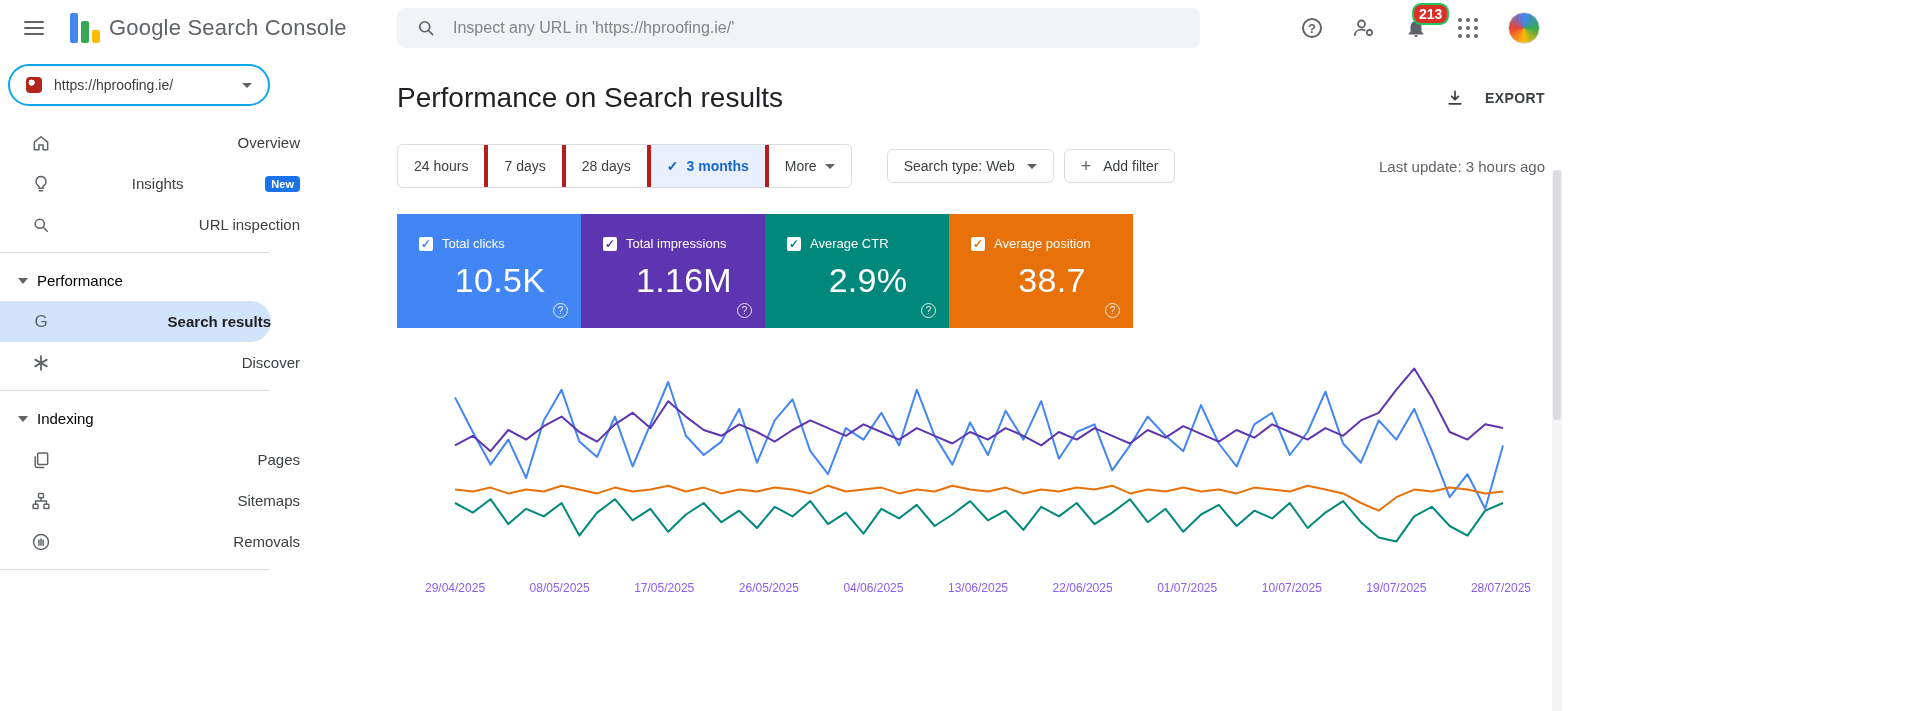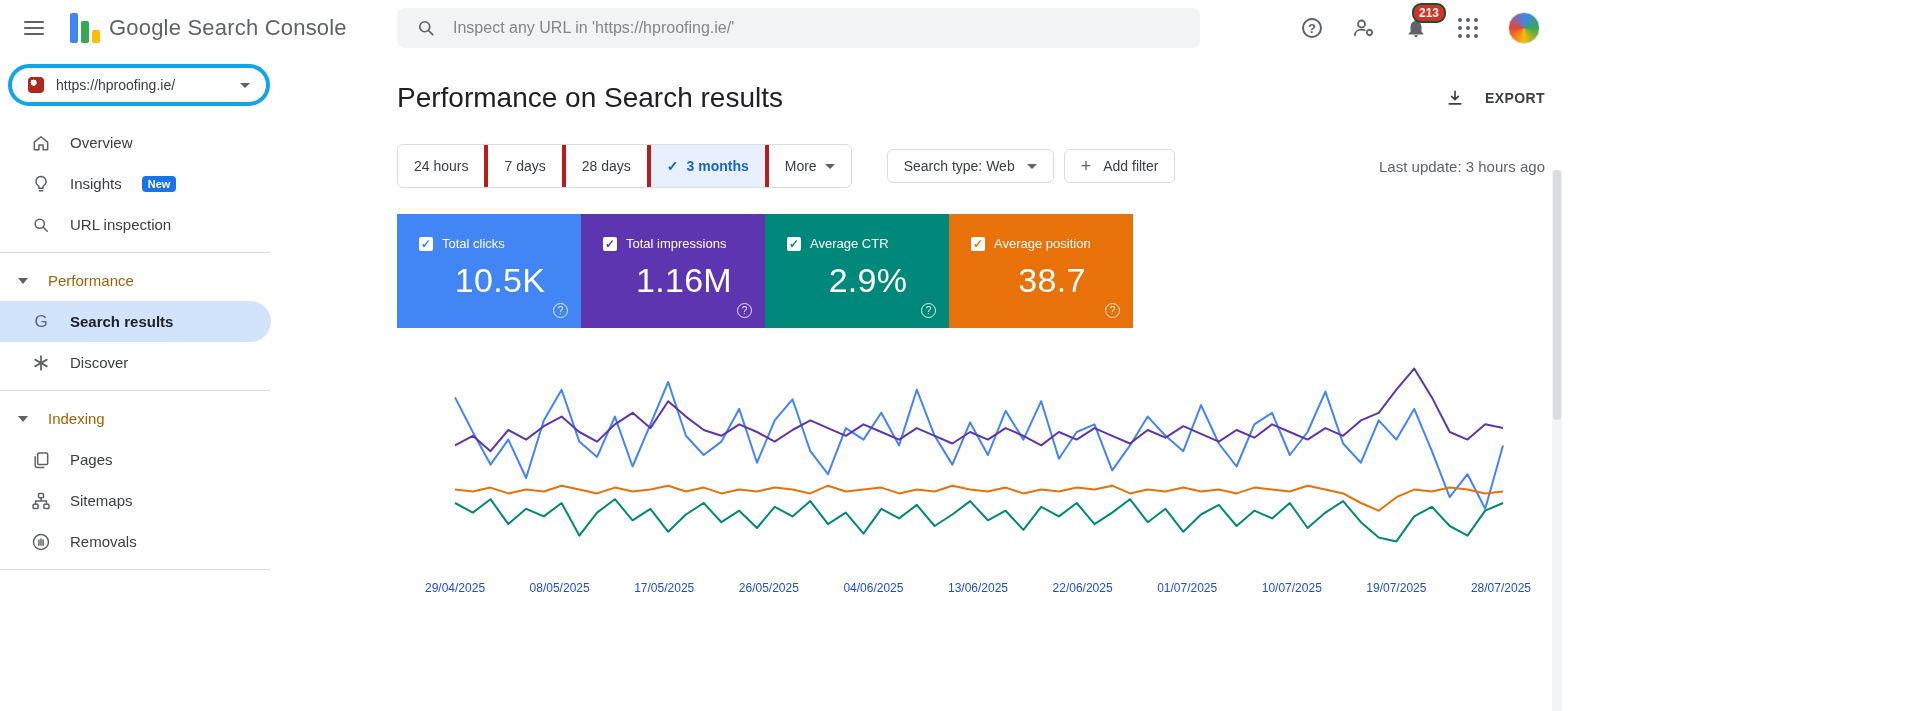--- a/index.html
+++ b/index.html
@@ -36,67 +36,67 @@
 
   .topbar-right { position:absolute; left:1300px; top:0; height:56px; display:flex; align-items:center; gap:28px; }
   .icon-btn { width:24px; height:24px; display:flex; align-items:center; justify-content:center; cursor:pointer; position:relative; }
   .help-circle {
     width:20px; height:20px; border:2px solid #5f6368; border-radius:50%;
     color:#5f6368; font-size:13px; font-weight:bold; display:flex; align-items:center; justify-content:center;
   }
   .bell-wrap { position:relative; }
   .notif-badge {
     position:absolute; top:-13px; left:8px; background:#d93025; color:#fff;
-    font-size:12px; font-weight:bold; border-radius:9px; padding:1px 5px; border:2px solid #14532d;
+    font-size:14px; font-weight:bold; border-radius:9px; padding:1px 5px; border:2px solid #22c55e;
     min-width:24px; text-align:center;
   }
   .apps-grid { display:grid; grid-template-columns:repeat(3,4px); grid-gap:4px; }
   .apps-grid i { width:4px; height:4px; background:#5f6368; border-radius:50%; }
   .avatar {
     width:32px; height:32px; border-radius:50%;
     background:conic-gradient(#4285f4,#34a853,#fbbc05,#ea4335,#4285f4);
     border:1px solid #e0e0e0; cursor:pointer;
   }
 
   
   .layout { display:flex; height:655px; }
 
   
   .sidebar { width:300px; flex-shrink:0; padding-top:8px; }
   .property-pill {
     margin:0 30px 16px 8px; height:42px;
-    border:4px solid #0ea5e9; border-radius:21px;
+    border:2px solid #0ea5e9; border-radius:21px;
     display:flex; align-items:center; gap:12px; padding:0 16px; cursor:pointer;
   }
   .favicon {
     width:16px; height:16px; border-radius:4px;
     background:radial-gradient(circle at 35% 35%, #fff 0 20%, #b3261e 22% 100%);
     flex-shrink:0;
   }
   .property-label { flex:1; font-size:14px; color:#3c4043; white-space:nowrap; overflow:hidden; }
   .caret-down { width:0; height:0; border-left:5px solid transparent; border-right:5px solid transparent; border-top:5px solid #5f6368; }
 
   .nav-item, .sub-item {
     height:41px; display:flex; align-items:center; gap:18px;
-    padding-left:30px; font-size:15px; color:#3c4043; cursor:pointer;
+    padding-left:30px; font-size:15px; color:#3c4043; cursor:pointer;justify-content:space-between;
   }
   .nav-icon { width:22px; height:22px; display:flex; align-items:center; justify-content:center; flex-shrink:0; color:#5f6368; }
   .g-letter { font-size:17px; font-weight:500; color:#5f6368; }
   .badge-new {
     background:#1a73e8; color:#fff; font-size:11px; font-weight:bold;
     border-radius:4px; padding:2px 6px; margin-left:2px;
   }
   .sub-item.selected {
     background:#d2e3fc; border-radius:0 21px 21px 0; margin-right:29px;
     color:#202124; font-weight:bold;
   }
   .sidebar-divider { height:1px; background:#dadce0; margin:7px 30px 7px 0; }
   .group-header {
-    height:41px; display:flex; align-items:center; gap:20px;
-    padding-left:18px; font-size:15px; color:#a16207; cursor:pointer;
+    height:41px; display:flex; align-items:center; gap:9px;
+    padding-left:18px; font-size:15px; color:#000000; cursor:pointer;
   }
   .group-caret { width:0; height:0; border-left:5px solid transparent; border-right:5px solid transparent; border-top:6px solid #5f6368; }
 
   
   .main { flex:1; padding-left:97px; position:relative; }
   .main-inner { width:1148px; }
   .main-header { margin-top:26px; display:flex; align-items:center; justify-content:space-between; }
   .page-title { font-size:28px; font-weight:normal; color:#202124; }
   .export-btn { display:flex; align-items:center; gap:20px; cursor:pointer; color:#3c4043; }
   .export-label { font-size:14px; font-weight:bold; letter-spacing:.4px; }
@@ -134,21 +134,21 @@
     position:absolute; right:13px; bottom:10px; width:15px; height:15px;
     border:1px solid rgba(255,255,255,.85); border-radius:50%;
     font-size:10px; color:rgba(255,255,255,.9);
     display:flex; align-items:center; justify-content:center; cursor:pointer;
   }
 
   
   .chart-area { margin-top:16px; width:1148px; }
   .x-labels {
     display:flex; justify-content:space-between;
-    padding:8px 14px 0 28px; font-size:12px; color:#1d4ed8;
+    padding:8px 14px 0 28px; font-size:12px; color:#8b5cf6;
   }
 
   
   .scrollbar-track { position:absolute; left:1552px; top:170px; width:10px; height:541px; background:#f1f3f4; }
   .scrollbar-thumb { position:absolute; left:1px; top:0; width:8px; height:250px; background:#dadce0; border-radius:4px; cursor:pointer; }
 
   svg.icon { display:block; }
 </style>
 </head>
 <body>

